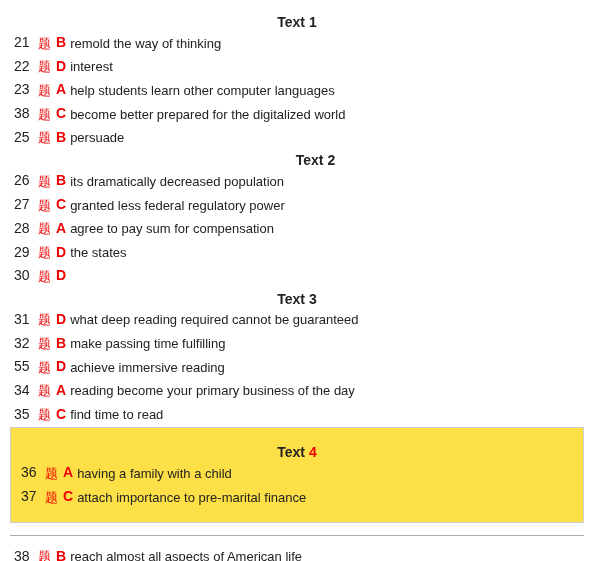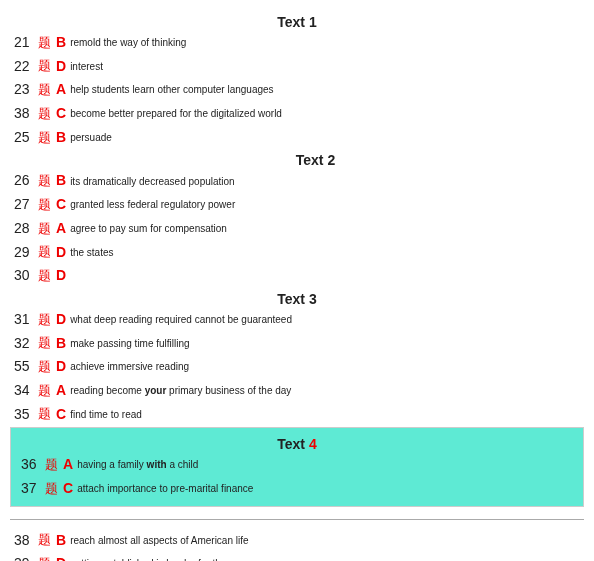--- a/index.html
+++ b/index.html
@@ -22,21 +22,21 @@
       margin-bottom: 6px;
     }
     .section-header {
       font-weight: bold;
       margin: 4px 0 2px 0;
       color: #222;
       text-align: center;
     }
     .item-row {
       display: flex;
-      align-items: center;
+      align-items: flex-end;
       margin: 2px 0;
       line-height: 1.55;
       padding-left: 4px;
     }
     .item-num {
       min-width: 24px;
       color: #222;
       font-size: 14px;
     }
     .item-ti {
@@ -45,36 +45,36 @@
       min-width: 16px;
       margin-right: 2px;
     }
     .item-letter {
       font-weight: bold;
       color: #e00;
       margin-right: 4px;
     }
     .item-text {
       color: #222;
-      font-size: 10px;
+      font-size: 13px;
     }
     .underline {
     }
     .bold {
-      font-weight: bold;
+      font-weight: normal;
     }
     .divider {
       border: none;
       border-top: 1px solid #aaa;
       margin: 6px 0;
     }
     .text4-section {
-      background: #5eead4;
+      background: #fde047;
       border: 1px solid #ccc;
-      padding: 4px 6px;
+      padding: 12px 6px;
       margin-bottom: 12px;
     }
     .below-divider {
       padding-top: 2px;
     }
   </style>
 </head>
 <body>
 
 <div class="page-title"></div>

